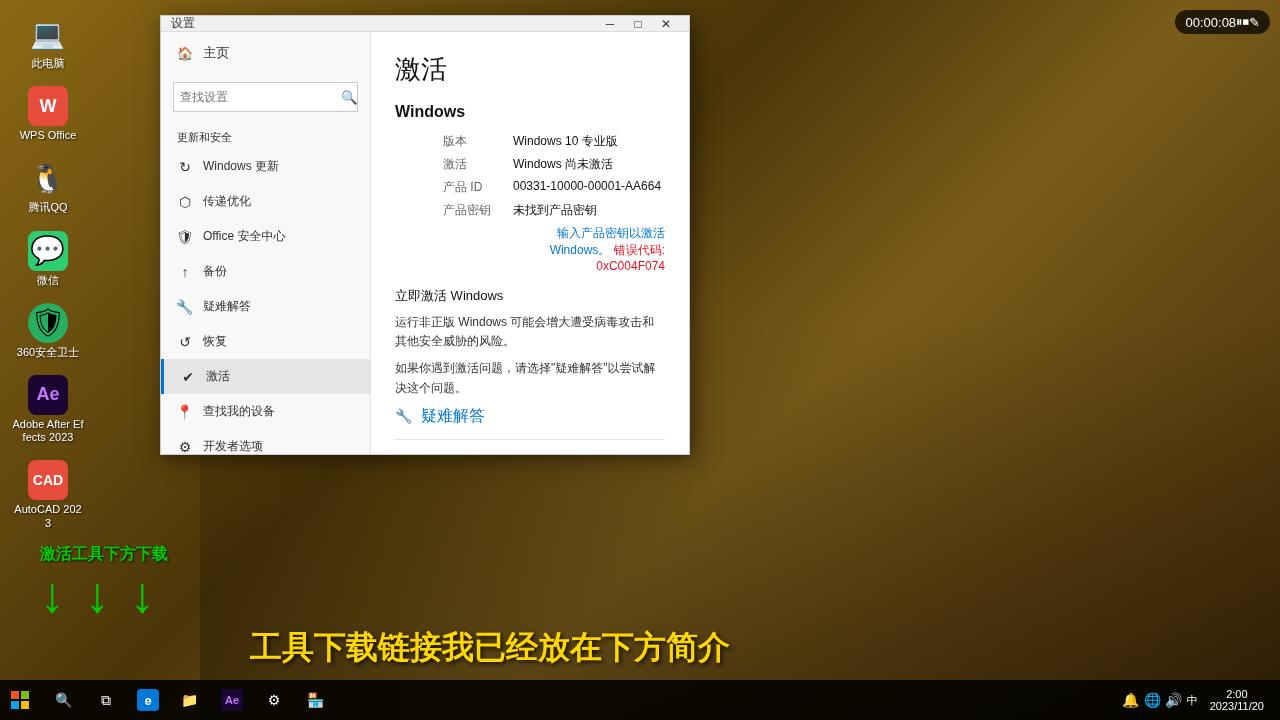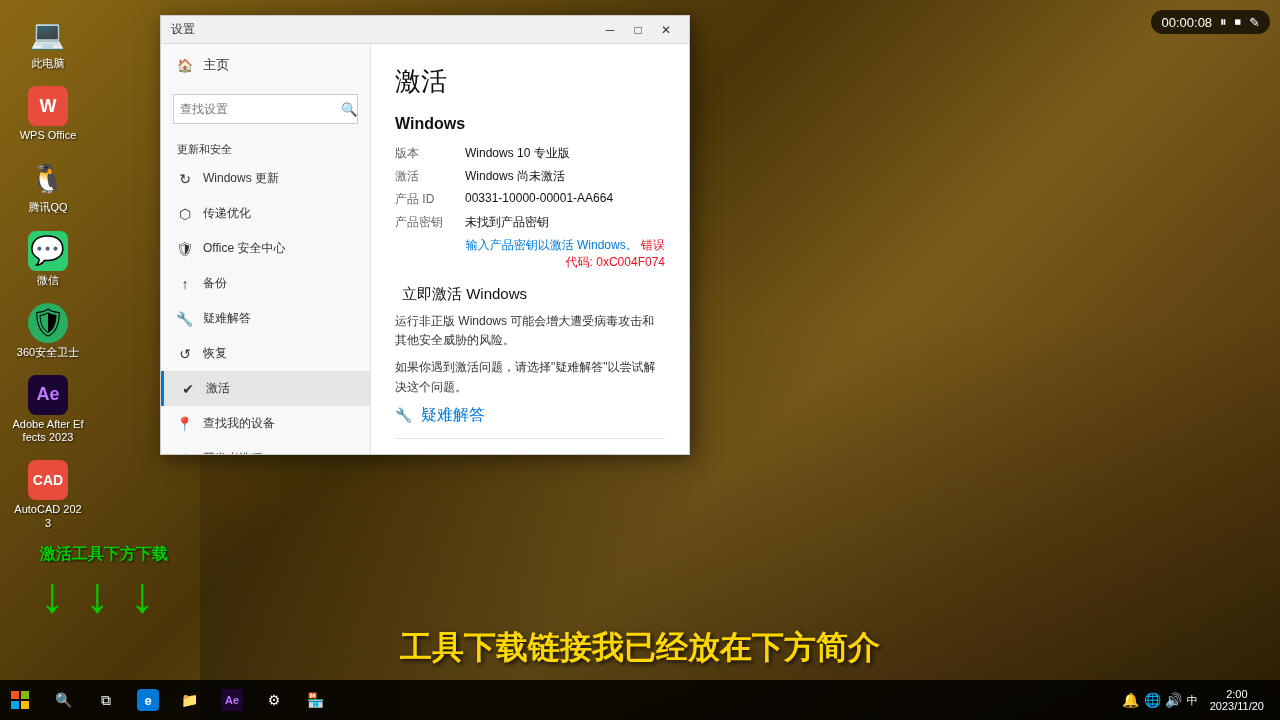--- a/index.html
+++ b/index.html
@@ -151,21 +151,20 @@
     .recording-indicator {
       position: absolute;
       top: 10px;
       right: 10px;
       background: rgba(0,0,0,0.7);
       color: white;
       padding: 4px 10px;
       border-radius: 20px;
       display: flex;
       align-items: center;
-      gap: 8px;
       font-size: 13px;
     }
 
     
     .overlay-arrows {
       position: absolute;
       bottom: 100px;
       left: 40px;
       display: flex;
       flex-direction: column;
@@ -192,41 +191,40 @@
     }
 
     .overlay-subtitle {
       position: absolute;
       bottom: 50px;
       left: 250px;
       right: 250px;
       color: #FFD700;
       font-size: 32px;
       font-weight: bold;
-      text-align: center;
       text-shadow: 2px 2px 4px rgba(0,0,0,0.8);
     }
 
     
     .settings-window {
       position: absolute;
       top: 15px;
       left: 160px;
       width: 530px;
       height: 440px;
       background: white;
       border: 1px solid #ccc;
       box-shadow: 4px 4px 20px rgba(0,0,0,0.5);
       display: flex;
       flex-direction: column;
       z-index: 50;
     }
 
     .window-titlebar {
-      height: 28px;
+      height: 16px;
       background: #f0f0f0;
       display: flex;
       align-items: center;
       padding: 0 10px;
       border-bottom: 1px solid #ddd;
       justify-content: space-between;
       flex-shrink: 0;
     }
 
     .window-title-text {
@@ -366,38 +364,39 @@
     .info-row {
       display: flex;
       margin-bottom: 6px;
       font-size: 12px;
     }
 
     .info-label {
       width: 70px;
       color: #666;
       flex-shrink: 0;
+      margin-left: 48px;
     }
 
     .info-value {
       color: #111;
       text-align: right;
     }
 
     .link-text {
       color: #0078d7;
       cursor: pointer;
       text-decoration: none;
     }
 
     .activate-section-title {
-      font-size: 15px;
+      font-size: 13px;
       font-weight: 400;
       color: #111;
-      margin: 14px 7px 8px;
+      margin: 14px 0 8px;
     }
 
     .activate-desc {
       font-size: 12px;
       color: #333;
       line-height: 1.6;
       margin-bottom: 8px;
     }
 
     .action-link {

